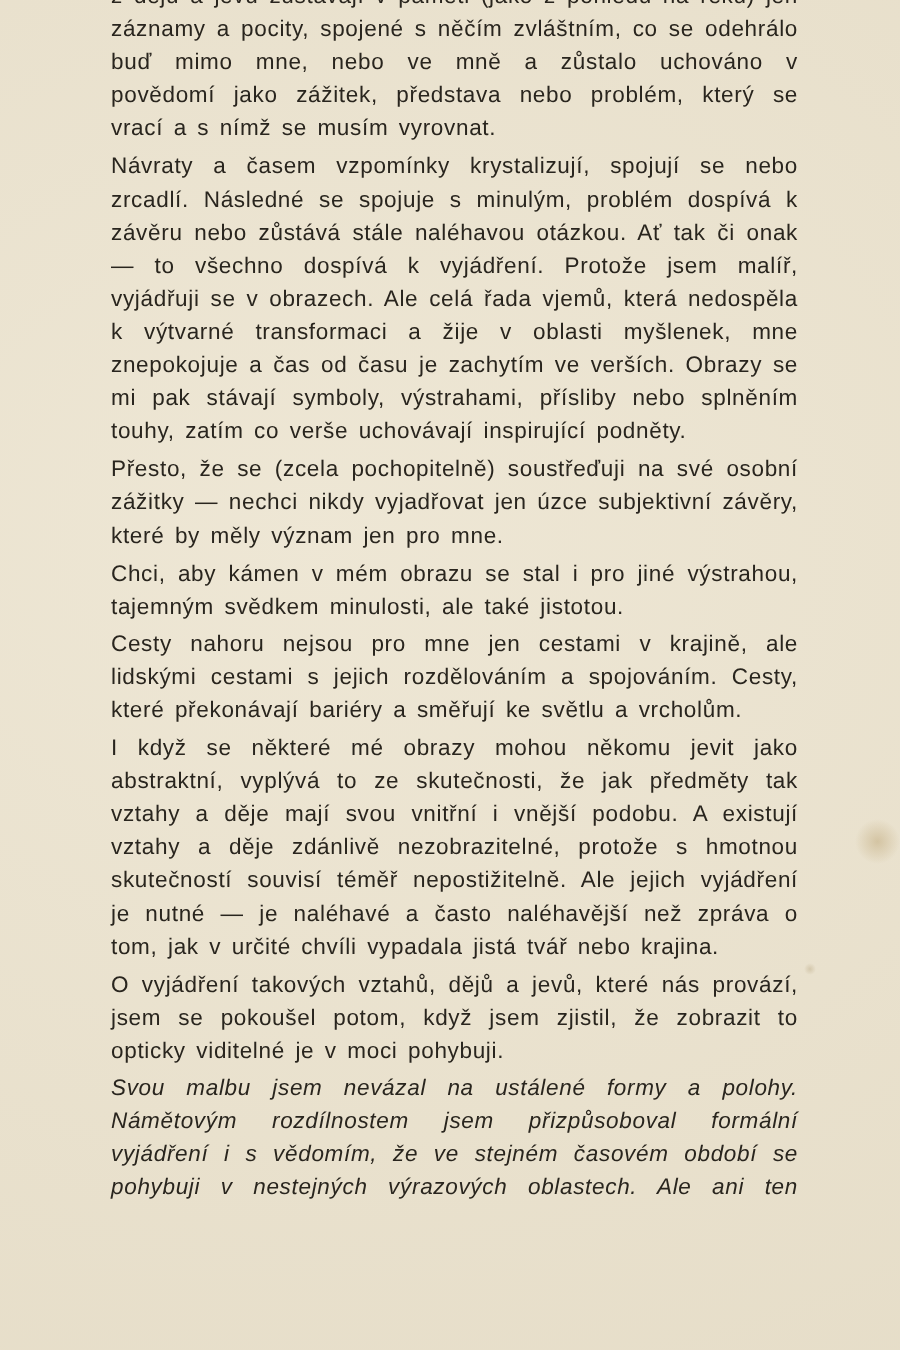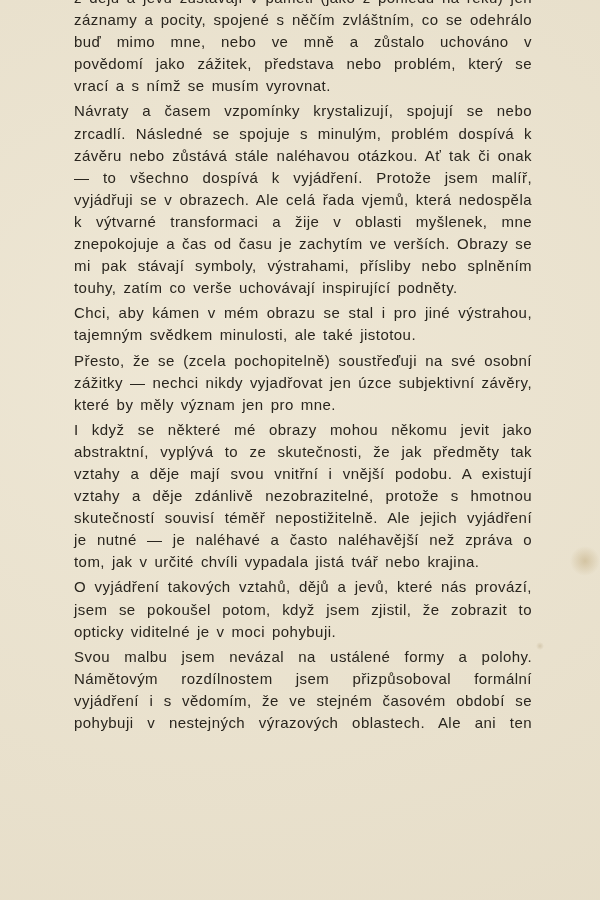--- a/index.html
+++ b/index.html
@@ -32,20 +32,21 @@
     font-size: 15px;
     line-height: 22.1px;
     font-weight: normal;
     letter-spacing: 0.03em;
     word-spacing: 0.16em;
     text-align: justify;
     text-justify: inter-word;
   }
   .text-block p.continued {
     text-align-last: justify;
+    font-style: italic;
   }
   .stain {
     position: absolute;
     border-radius: 50%;
     pointer-events: none;
   }
   .stain-main {
     right: 0px;
     top: 546px;
     width: 30px;
@@ -60,21 +61,22 @@
     background: radial-gradient(closest-side, rgba(150,125,75,0.25), rgba(150,125,75,0.0));
   }
 </style>
 </head>
 <body>
 
 <div class="page">
   <div class="text-block">
     <p>z dějů a jevů zůstávají v paměti (jako z pohledu na řeku) jen záznamy a pocity, spojené s něčím zvláštním, co se odehrálo buď mimo mne, nebo ve mně a zůstalo uchováno v povědomí jako zážitek, představa nebo problém, který se vrací a s nímž se musím vyrovnat.</p>
     <p>Návraty a časem vzpomínky krystalizují, spojují se nebo zrcadlí. Následné se spojuje s minulým, problém dospívá k závěru nebo zůstává stále naléhavou otázkou. Ať tak či onak — to všechno dospívá k vyjádření. Protože jsem malíř, vyjádřuji se v obrazech. Ale celá řada vjemů, která nedospěla k výtvarné transformaci a žije v oblasti myšlenek, mne znepokojuje a čas od času je zachytím ve verších. Obrazy se mi pak stávají symboly, výstrahami, přísliby nebo splněním touhy, zatím co verše uchovávají inspirující podněty.</p>
+    <p>Přesto, že se (zcela pochopitelně) soustřeďuji na své osobní zážitky — nechci nikdy vyjadřovat jen úzce subjektivní závěry, které by měly význam jen pro mne.</p>
     <p>Chci, aby kámen v mém obrazu se stal i pro jiné výstrahou, tajemným svědkem minulosti, ale také jistotou.</p>
-    <p>Přesto, že se (zcela pochopitelně) soustřeďuji na své osobní zážitky — nechci nikdy vyjadřovat jen úzce subjektivní závěry, které by měly význam jen pro mne.</p>
+    <p>Cesty nahoru nejsou pro mne jen cestami v krajině, ale lidskými cestami s jejich rozdělováním a spojováním. Cesty, které překonávají bariéry a směřují ke světlu a vrcholům.</p>
     <p>I když se některé mé obrazy mohou někomu jevit jako abstraktní, vyplývá to ze skutečnosti, že jak předměty tak vztahy a děje mají svou vnitřní i vnější podobu. A existují vztahy a děje zdánlivě nezobrazitelné, protože s hmotnou skutečností souvisí téměř nepostižitelně. Ale jejich vyjádření je nutné — je naléhavé a často naléhavější než zpráva o tom, jak v určité chvíli vypadala jistá tvář nebo krajina.</p>
     <p>O vyjádření takových vztahů, dějů a jevů, které nás provází, jsem se pokoušel potom, když jsem zjistil, že zobrazit to opticky viditelné je v moci pohybuji.</p>
     <p class="continued">Svou malbu jsem nevázal na ustálené formy a polohy. Námětovým rozdílnostem jsem přizpůsoboval formální vyjádření i s vědomím, že ve stejném časovém období se pohybuji v nestejných výrazových oblastech. Ale ani ten</p>
   </div>
   <div class="stain stain-main"></div>
   <div class="stain stain-speck"></div>
 </div>
 
 </body></html>

